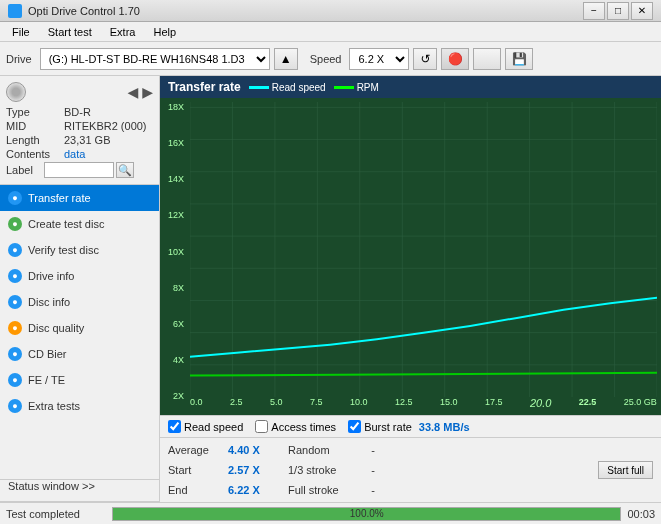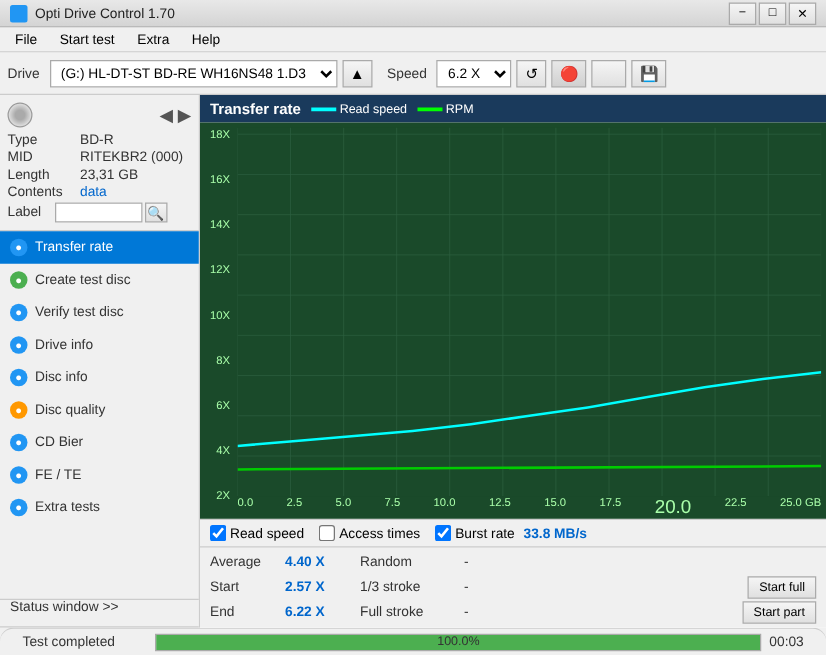--- a/index.html
+++ b/index.html
@@ -220,23 +220,22 @@
       margin-left: auto;
     }
 
     
     .status-bar {
       height: 22px;
       background: #f0f0f0;
       border-top: 1px solid #ccc;
       display: flex;
       align-items: center;
-      padding: 0 18px;
+      padding: 0 6px;
       gap: 6px;
-      border-radius: 11px;
     }
     .status-text { font-size: 11px; color: #333; width: 100px; }
     .progress-bar-container {
       flex: 1;
       height: 14px;
       border: 1px solid #aaa;
       background: white;
     }
     .progress-bar-fill {
       height: 100%;
@@ -426,22 +425,22 @@
 
       <div style="display:flex; justify-content:space-between; padding:0 0 0 0; height:14px;">
         <span style="font-size:9px;color:#aaffaa;">0.0</span>
         <span style="font-size:9px;color:#aaffaa;">2.5</span>
         <span style="font-size:9px;color:#aaffaa;">5.0</span>
         <span style="font-size:9px;color:#aaffaa;">7.5</span>
         <span style="font-size:9px;color:#aaffaa;">10.0</span>
         <span style="font-size:9px;color:#aaffaa;">12.5</span>
         <span style="font-size:9px;color:#aaffaa;">15.0</span>
         <span style="font-size:9px;color:#aaffaa;">17.5</span>
-        <span style="font-size:15px;color:#aaffaa;">20.0</span>
-        <span style="font-size:9px;color:#aaffaa;">22.5</span>
+        <span style="font-size:11px;color:#aaffaa;font-style:italic;">20.0</span>
+        <span style="font-size:9px;color:#aaffaa;font-weight:bold;">22.5</span>
         <span style="font-size:9px;color:#aaffaa;">25.0 GB</span>
       </div>
     </div>
 
     <div class="chart-controls">
       <div class="checkbox-item">
         <input type="checkbox" checked="" style="">
         <span>Read speed</span>
       </div>
       <div class="checkbox-item">
@@ -483,23 +482,20 @@
       </div>
 
       <div class="stats-row">
         <div class="stat-col" style="width:120px;">
           <span class="stat-label">End</span>
           <span style="color:#0066cc;font-weight:bold;width:50px;">6.22 X</span>
         </div>
         <div class="stat-col" style="width:140px;">
           <span class="stat-label2">Full stroke</span>
           <span class="stat-val2">-</span>
-        </div>
-        <div class="stat-col" style="flex:1; justify-content:flex-end;">
-          <button class="start-btn">Start part</button>
         </div>
       </div>
     </div>
 
   </div>
 </div>
 
 <div class="status-bar">
   <span class="status-text">Test completed</span>
   <div class="progress-wrapper">

